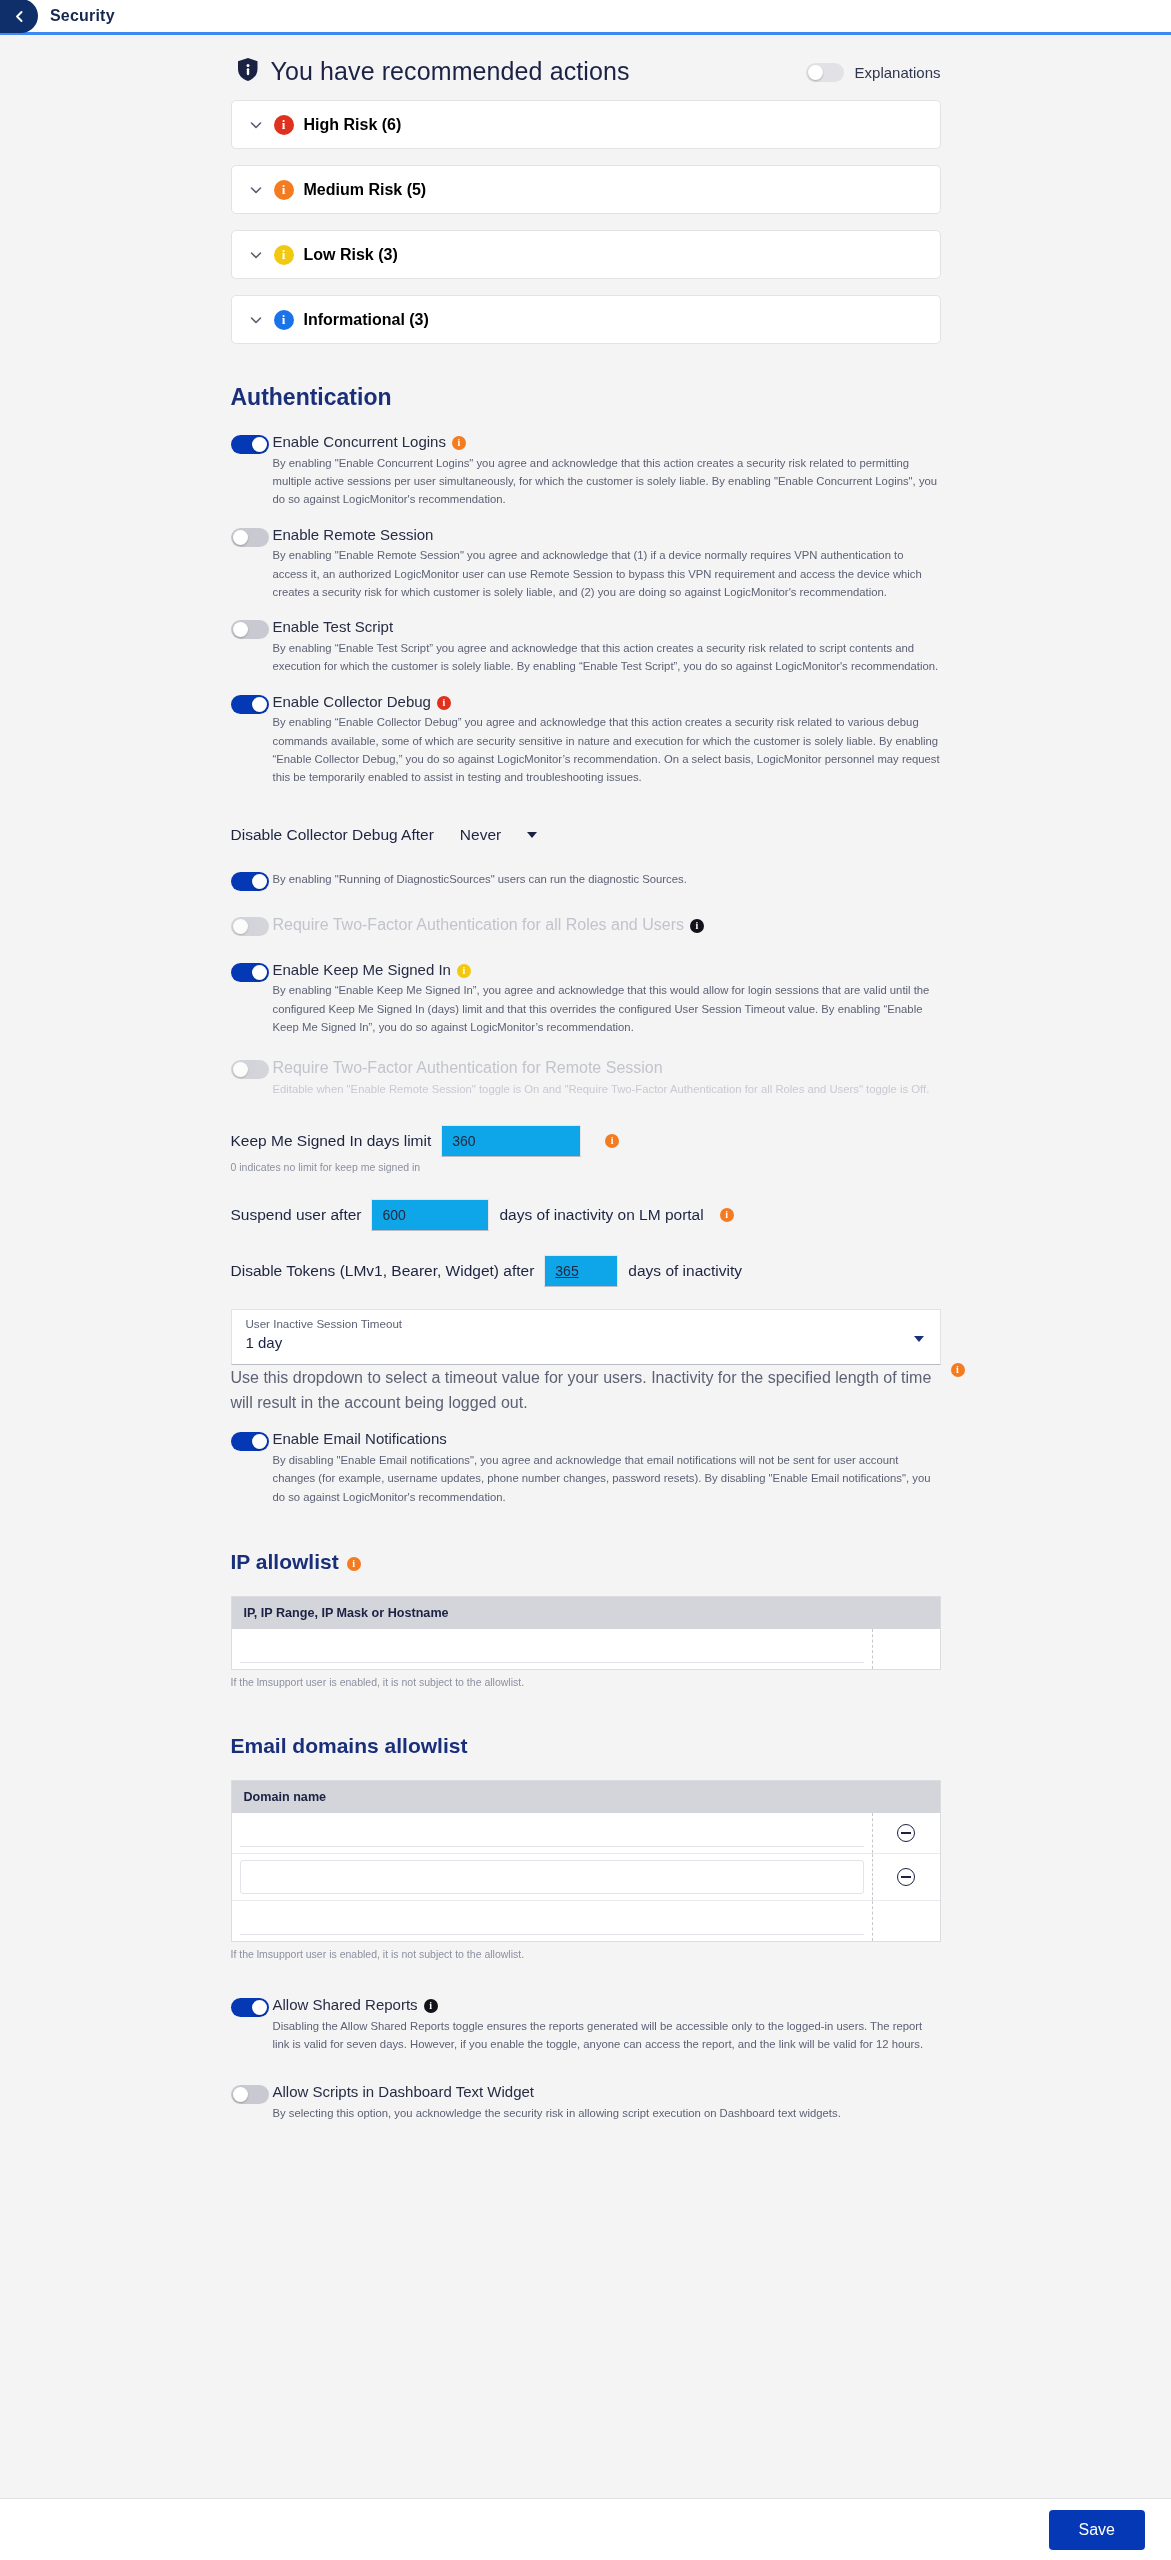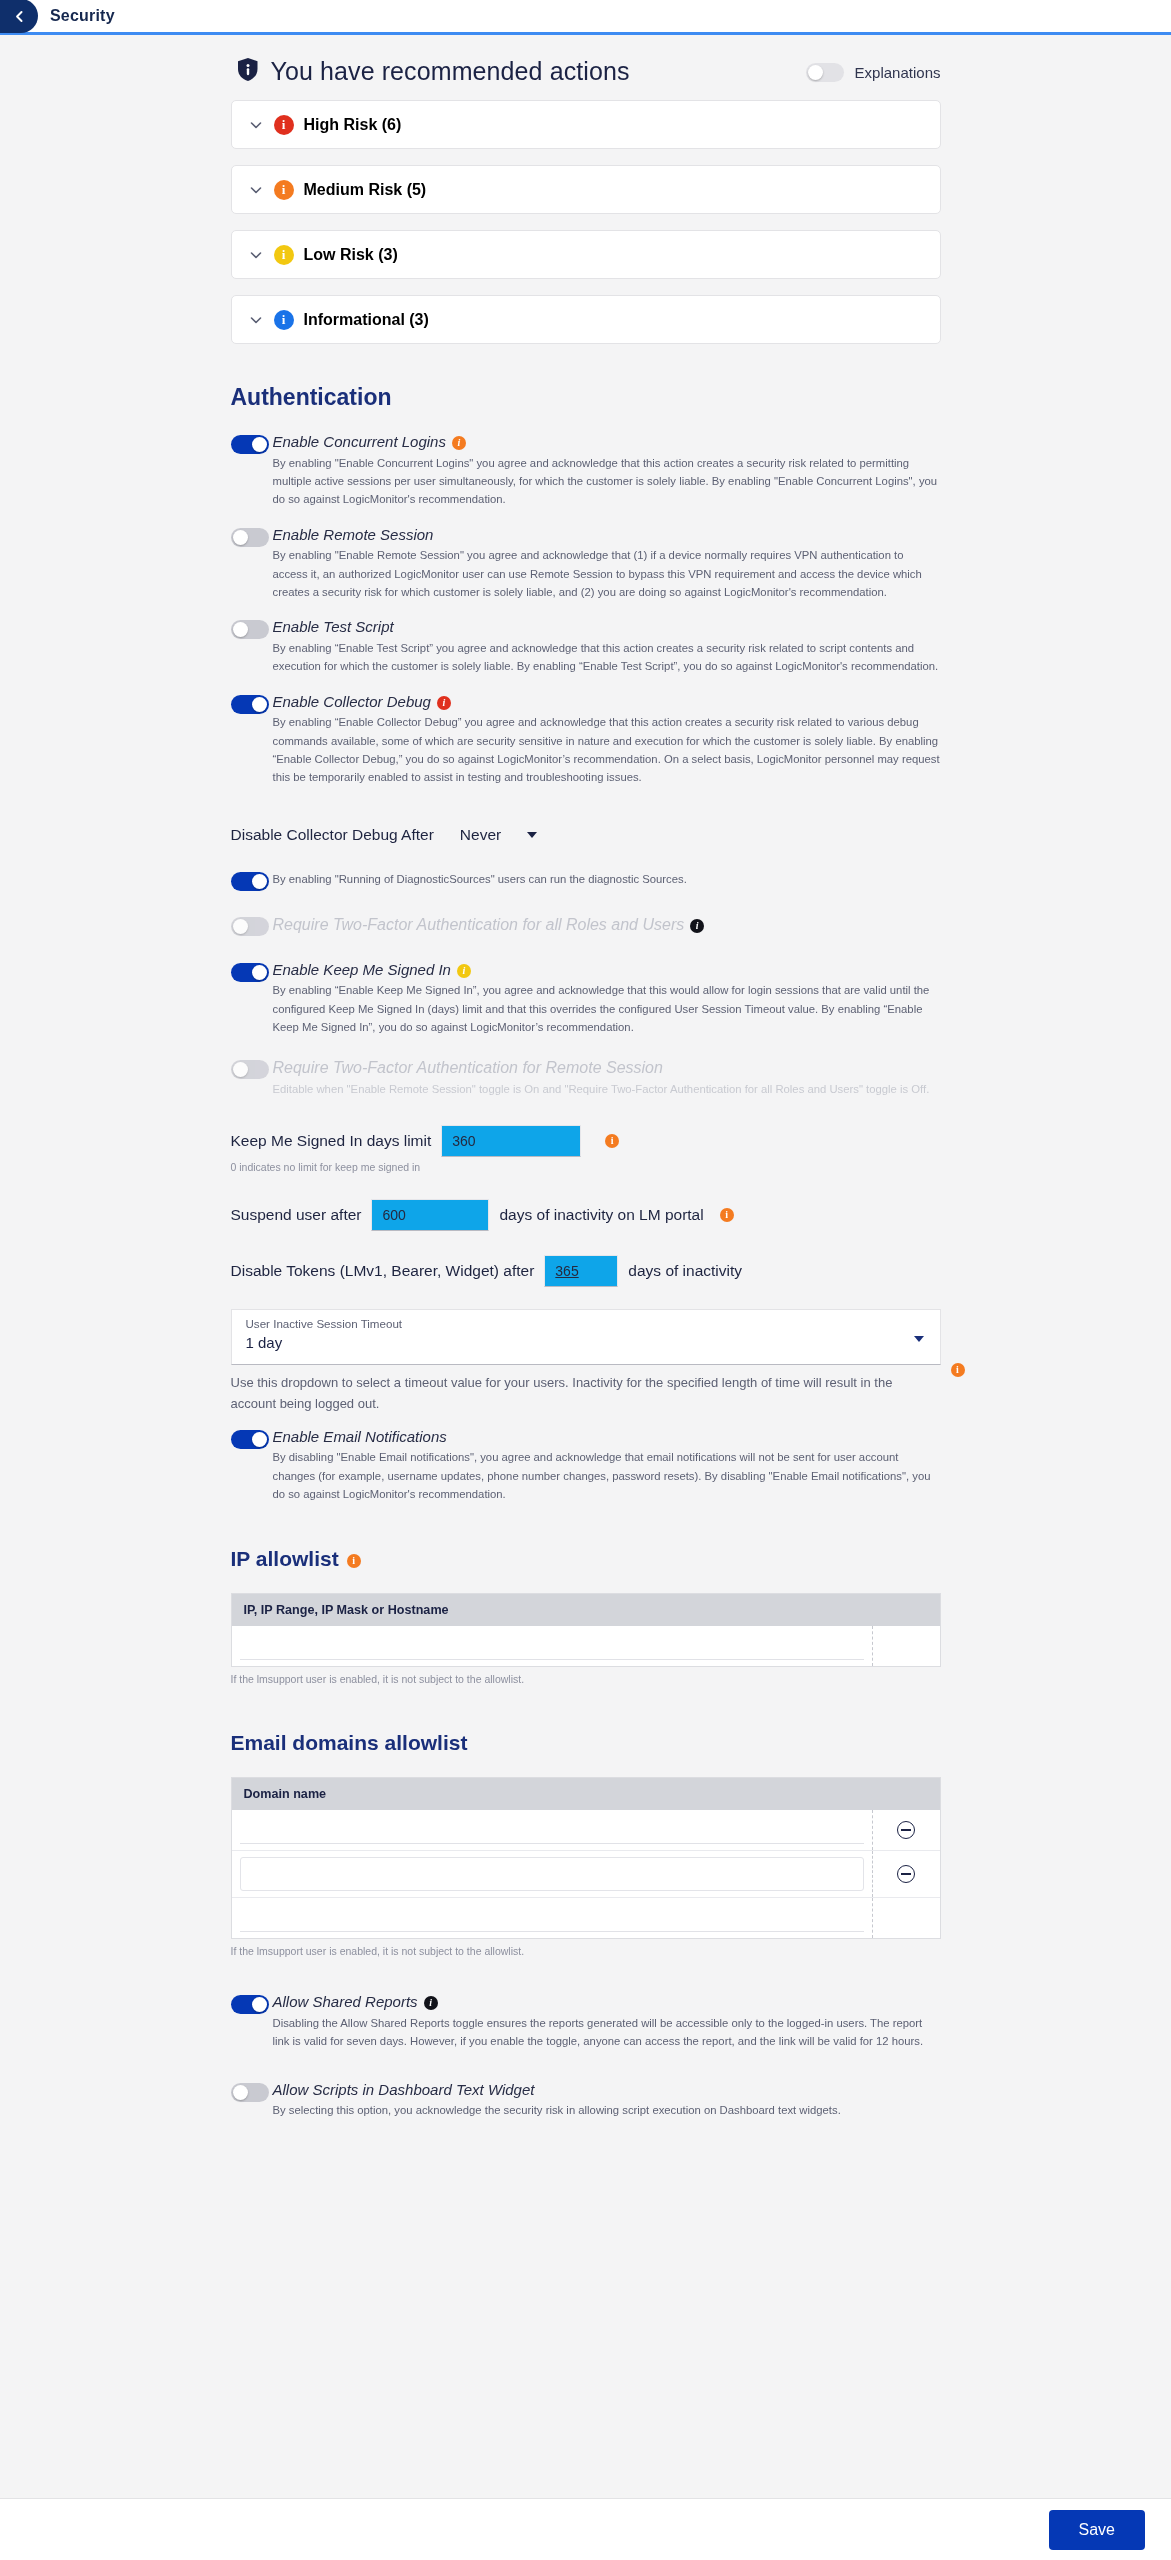--- a/index.html
+++ b/index.html
@@ -154,21 +154,20 @@
     display: flex;
     justify-content: flex-start;
     padding-top: 2px;
   }
   .srow .body { flex: 1 1 auto; }
   .s-title {
     font-size: 15px;
     color: #272c45;
     line-height: 1.25;
     margin-bottom: 2px;
-    font-style: italic;
   }
   .s-title.muted { color: #c2c4cc; }
   .s-desc {
     font-size: 11.3px;
     color: #5d6174;
     line-height: 1.62;
   }
   .s-desc.muted { color:#c8cad1; }
   .inf {
     display:inline-block;
@@ -243,21 +242,21 @@
     cursor:pointer;
     margin-top: 22px;
   }
   .bigselect .lab { font-size: 11.6px; color:#5d6174; }
   .bigselect .val { font-size: 15px; color:#1b2244; margin-top:4px; }
   .bigselect .caret {
     position:absolute; right:16px; top:26px;
     border-top-color:#1a2f7a;
   }
   .sel-note {
-    font-size: 13px; color:#5d6174; line-height:1.62; margin-top:7px;
+    font-size: 16px; color:#5d6174; line-height:1.62; margin-top:0;
   }
   .sel-inf { position:absolute; right:-24px; bottom:-12px; }
 
   
   .tbl {
     border: 1px solid #dcdde1;
     background:#fff;
   }
   .tbl .thead {
     background:#d3d5da;

